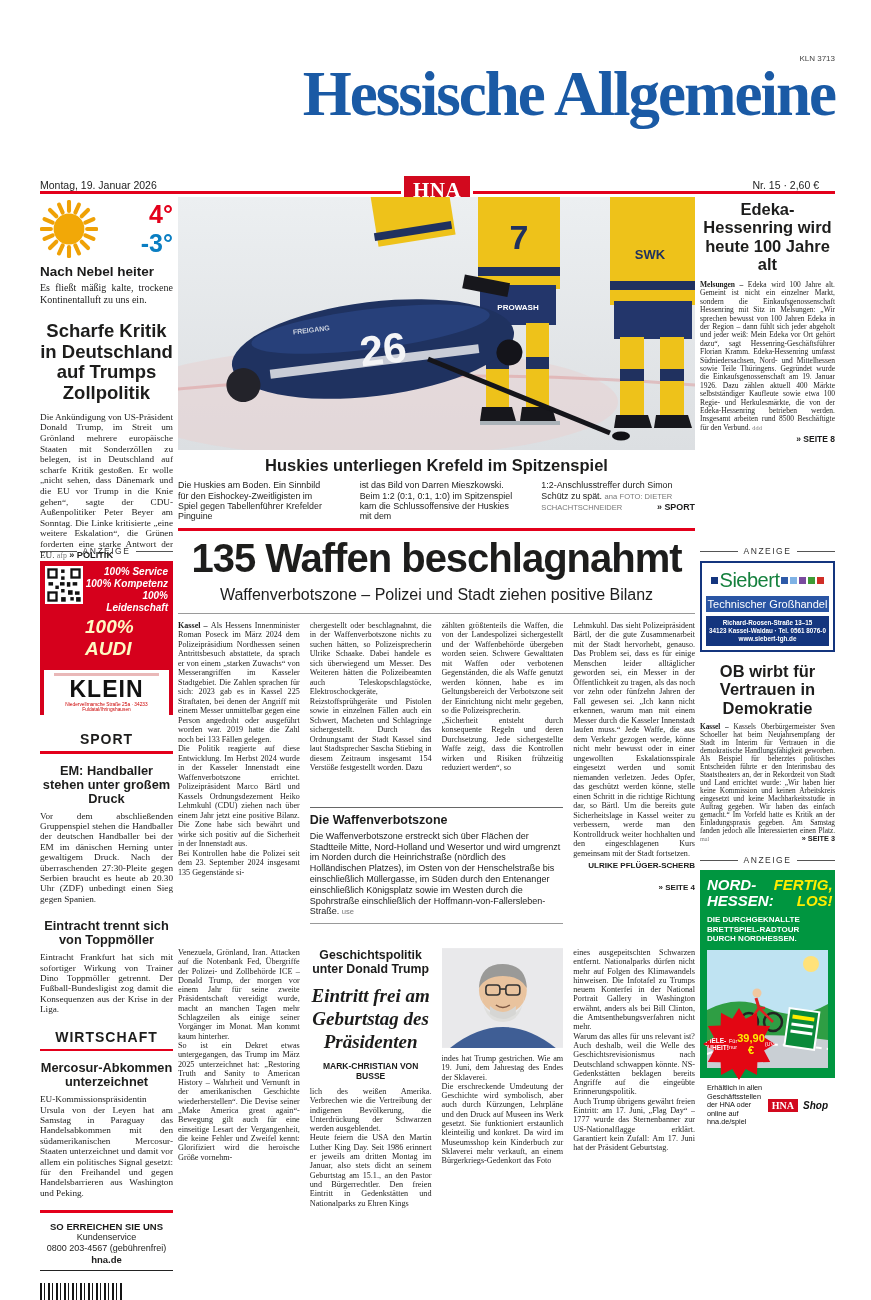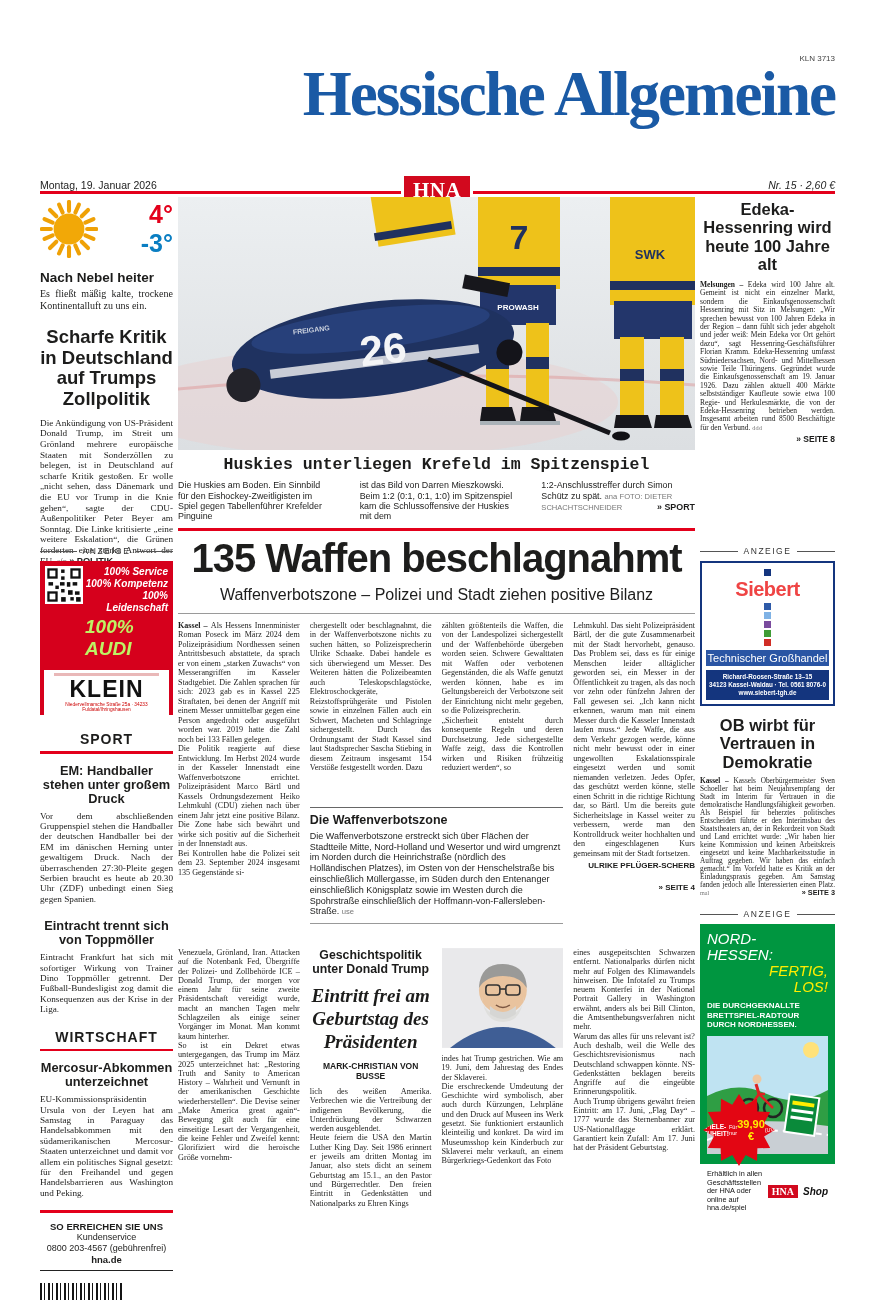--- a/index.html
+++ b/index.html
@@ -6,49 +6,49 @@
   .page{position:relative;width:871px;height:1300px;background:#fff;overflow:hidden;
         font-family:"Liberation Sans",sans-serif;color:#1c1c1b;}
   .abs{position:absolute;}
   
   .kln{top:54px;right:36px;font-size:8px;color:#444;}
   .masthead{top:58px;left:40px;width:795px;text-align:right;
     font-family:"Liberation Serif",serif;font-weight:bold;font-size:63px;letter-spacing:-2px;
     color:#1a5aa5;}
   .dateline-rule{top:191px;left:40px;width:795px;height:3px;background:#e3001b;}
   .date-left{top:179px;left:40px;font-size:10.5px;color:#222;}
-  .date-right{top:179px;right:36px;font-size:10.5px;color:#222;font-style:italic;}
+  .date-right{top:179px;right:52px;font-size:10.5px;color:#222;}
   .hna-box{top:173px;left:401px;width:66px;height:28px;background:#d2091e;border:3px solid #fff;
     color:#fff;font-family:"Liberation Serif",serif;font-weight:bold;font-size:21px;
     display:flex;align-items:center;justify-content:center;letter-spacing:.5px;}
   
   .serif{font-family:"Liberation Serif",serif;text-align:justify;color:#1d1d1c;}
   .pre{white-space:pre-line;}
   .ref{font-weight:bold;font-family:"Liberation Sans",sans-serif;}
   .credit{color:#777;font-size:.85em;}
   .headline{font-weight:bold;line-height:1.12;text-align:center;color:#1d1d1c;}
   .red-rule{background:#e3001b;height:2.5px;}
   .thin-rule{background:#9a9a9a;height:1px;}
   .sec-head{font-weight:bold;font-size:14px;text-align:center;letter-spacing:1px;}
   .anz-row{display:flex;align-items:center;gap:6px;font-size:8.5px;letter-spacing:1.5px;color:#333;}
   .anz-row:before,.anz-row:after{content:"";flex:1;height:1px;background:#555;}
   
   .ltop{top:200px;left:40px;width:133px;}
   .weather-row{display:flex;align-items:center;}
   .temps{margin-left:auto;text-align:right;font-weight:bold;font-size:25px;line-height:1.15;}
   .t-high{color:#e3001b;} .t-low{color:#0a7ec2;}
-  .w-title{font-size:13.5px;font-weight:bold;margin-top:12px;}
+  .w-title{font-size:13.5px;font-weight:bold;margin-top:6px;}
   .w-text{font-size:10px;line-height:11.5px;margin-top:3px;}
   .kritik-h{font-size:18.5px;margin-top:16px;}
   .kritik-b{font-size:9.2px;line-height:10.6px;margin-top:8px;}
   
   .photo{top:197px;left:178px;width:517px;height:253px;overflow:hidden;background:#e4e7e9;}
   
   .caption{top:456px;left:178px;width:517px;}
-  .cap-h{font-size:16.5px;font-family:Liberation Mono, monospace;}
+  .cap-h{font-size:16.5px;}
   .cap-cols{display:flex;gap:28px;margin-top:6px;}
   .cap-cols>div{flex:1;font-size:8.9px;line-height:10.2px;text-align:left;}
   .cap-redline{margin-top:7px;height:3px;background:#e3001b;}
   
   .rtop{top:200px;left:700px;width:135px;}
   .edeka-h{font-size:16.5px;}
   .dense{font-family:"Liberation Serif",serif;text-align:justify;font-size:7.5px;line-height:8.4px;}
   .rtop .dense{margin-top:7px;}
   .seite-r{text-align:right;font-weight:bold;font-size:8.5px;margin-top:2px;}
   
@@ -68,30 +68,30 @@
   
   .sb-left{top:546px;left:40px;width:133px;}
   .sb-right{top:546px;left:700px;width:135px;}
   .brief-h{font-size:12.8px;line-height:14px;margin-top:10px;}
   .brief-b{font-size:9.2px;line-height:10.4px;margin-top:5px;}
   
   .audi{margin-top:5px;background:#d6001c;padding:5px 5px 0;}
   .audi-top{display:flex;}
   .audi-lines{margin-left:auto;text-align:right;color:#fff;font-weight:bold;font-style:italic;
     font-size:10px;line-height:12px;}
-  .audi-big{color:#bef264;font-weight:bold;font-style:italic;font-size:19px;margin:2px 0 4px 40px;}
+  .audi-big{color:#fef9c3;font-weight:bold;font-style:italic;font-size:19px;margin:2px 0 4px 40px;}
   .audi-white{background:#fff;text-align:center;padding:2px 2px 3px;margin:10px -1px;}
   .audi-tagbar{height:3px;background:#e9b8b8;margin:1px 8px 2px;}
   .klein{font-weight:bold;font-size:23px;letter-spacing:1px;color:#111;line-height:1;}
   .audi-addr{font-size:4.8px;color:#c00;margin-top:1px;}
   .qr{width:38px;height:38px;background:#fff;flex:none;}
   
   .siebert{margin-top:5px;border:2px solid #14357e;background:#fff;}
   .sieb-brand{display:flex;align-items:center;justify-content:center;gap:2px;padding:6px 2px 4px;
-    color:#ef4444;font-weight:bold;font-size:20px;letter-spacing:-.5px;flex-direction:column;}
+    color:#15803d;font-weight:normal;font-size:20px;letter-spacing:-.5px;}
   .sq{width:7px;height:7px;display:inline-block;}
   .sieb-bar{background:#2a55a4;color:#fff;text-align:center;font-size:11px;padding:2px 0;margin:0 4px;}
   .sieb-addr{background:#14357e;color:#fff;text-align:center;font-size:6.3px;line-height:8px;
     margin:4px;padding:3px 1px;font-weight:bold;}
   .ob-h{font-size:16.5px;margin-top:10px;}
   .ob-b{margin-top:6px;font-size:7.3px;line-height:8px;}
   
   .contact{text-align:center;margin-top:8px;}
   .contact .t{font-weight:bold;font-size:9.5px;}
   .contact .l{font-size:9px;line-height:11px;}
@@ -107,21 +107,21 @@
   .stand-head .txt{position:relative;background:#fff;padding:0 10px;font-weight:bold;font-size:14px;letter-spacing:1px;}
   .stand-grid{display:grid;grid-template-columns:repeat(4,1fr);column-gap:10px;margin-top:8px;height:330px;overflow:hidden;}
   .scol{font-size:8.2px;line-height:9.3px;}
   .kicker{font-weight:bold;font-size:12.3px;line-height:14px;text-align:center;font-family:"Liberation Sans",sans-serif;}
   .op-head{font-family:"Liberation Serif",serif;font-style:italic;font-weight:bold;font-size:19px;
     line-height:23px;text-align:center;margin-top:8px;}
   .op-author{text-align:center;font-weight:bold;font-size:8.5px;margin:8px 0 6px;font-family:"Liberation Sans",sans-serif;}
   .portrait{width:100%;height:100px;display:block;margin-bottom:6px;}
   
   .spiel{margin-top:5px;background:#009640;padding:7px 7px 0;color:#fff;}
-  .spiel-title{display:flex;justify-content:space-between;font-weight:normal;font-style:italic;font-size:15px;line-height:16px;flex-direction:column;}
+  .spiel-title{display:flex;justify-content:space-between;font-weight:bold;font-style:italic;font-size:15px;line-height:16px;}
   .spiel-title .y{color:#ffed00;text-align:right;}
   .spiel-sub{font-weight:bold;font-size:8px;line-height:9.5px;margin-top:6px;}
   .spiel-img{position:relative;margin-top:6px;height:118px;background:#bfe3f2;overflow:visible;}
   .burst{position:absolute;left:-4px;bottom:-12px;width:72px;height:72px;background:#e30613;
     clip-path:polygon(100% 50%,84.8% 59.3%,93.3% 75%,75.5% 75.5%,75% 93.3%,59.3% 84.8%,50% 100%,40.7% 84.8%,25% 93.3%,24.5% 75.5%,6.7% 75%,15.2% 59.3%,0 50%,15.2% 40.7%,6.7% 25%,24.5% 24.5%,25% 6.7%,40.7% 15.2%,50% 0,59.3% 15.2%,75% 6.7%,75.5% 24.5%,93.3% 25%,84.8% 40.7%);
     display:flex;flex-direction:row;align-items:center;justify-content:center;text-align:center;}
   .burst .b1{font-size:6.5px;font-weight:bold;}
   .burst .b2{font-size:5.5px;}
   .burst .b3{font-size:11px;font-weight:bold;color:#ffed00;}
   .burst .b4{font-size:5.5px;}

